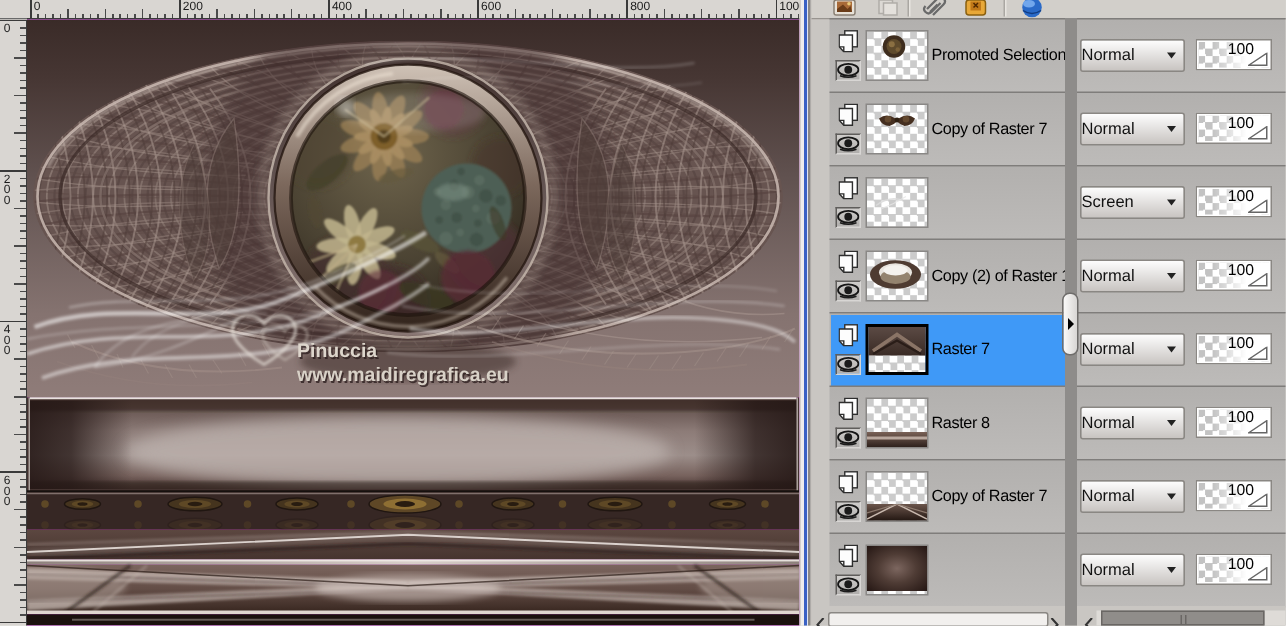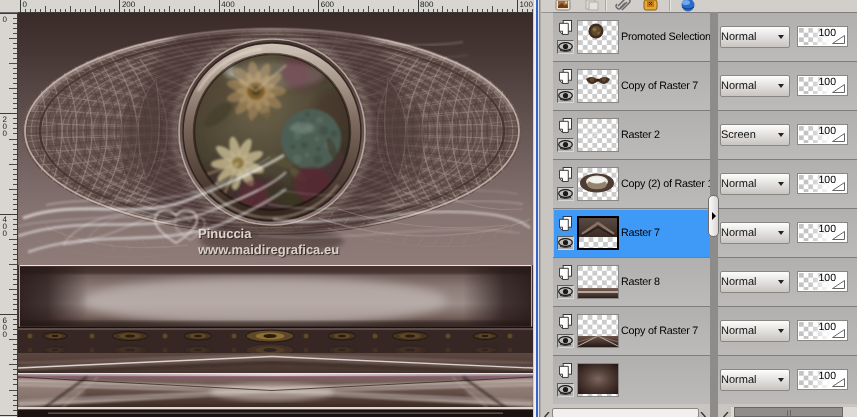--- a/index.html
+++ b/index.html
@@ -993,21 +993,20 @@
             <circle cx="7.5" cy="5.5" r="2.6" fill="#1a1a1a"></circle>
             <path d="M2 9.5 Q7.5 11.5 13 9.5" fill="none" stroke="#1c1c1c" stroke-width="0.9"></path>
           </svg>
         </div>
         <div class="abs thumb">
           <svg width="40" height="32" style="position:absolute">
             <path d="M6 18 Q14 12 22 14" stroke="#dcdcdc" fill="none" stroke-width="1" opacity="0.9"></path>
             <path d="M10 20 Q18 17 26 12" stroke="#e6e6e6" fill="none" stroke-width="0.8" opacity="0.8"></path>
           </svg>
         </div>
-        <div class="abs lname">Raster 2</div>
         <div class="abs ddown">Screen<span class="arr"></span></div>
         <div class="abs opa">
           <div class="chk"></div>
           <div class="fade"></div>
           <div class="num">100</div>
           <svg class="wedge" width="13" height="9">
             <path d="M0.5 8.5 L12.5 0.5 L12.5 8.5 Z" fill="#fff" stroke="#666" stroke-width="1"></path>
           </svg>
         </div>
       </div>

